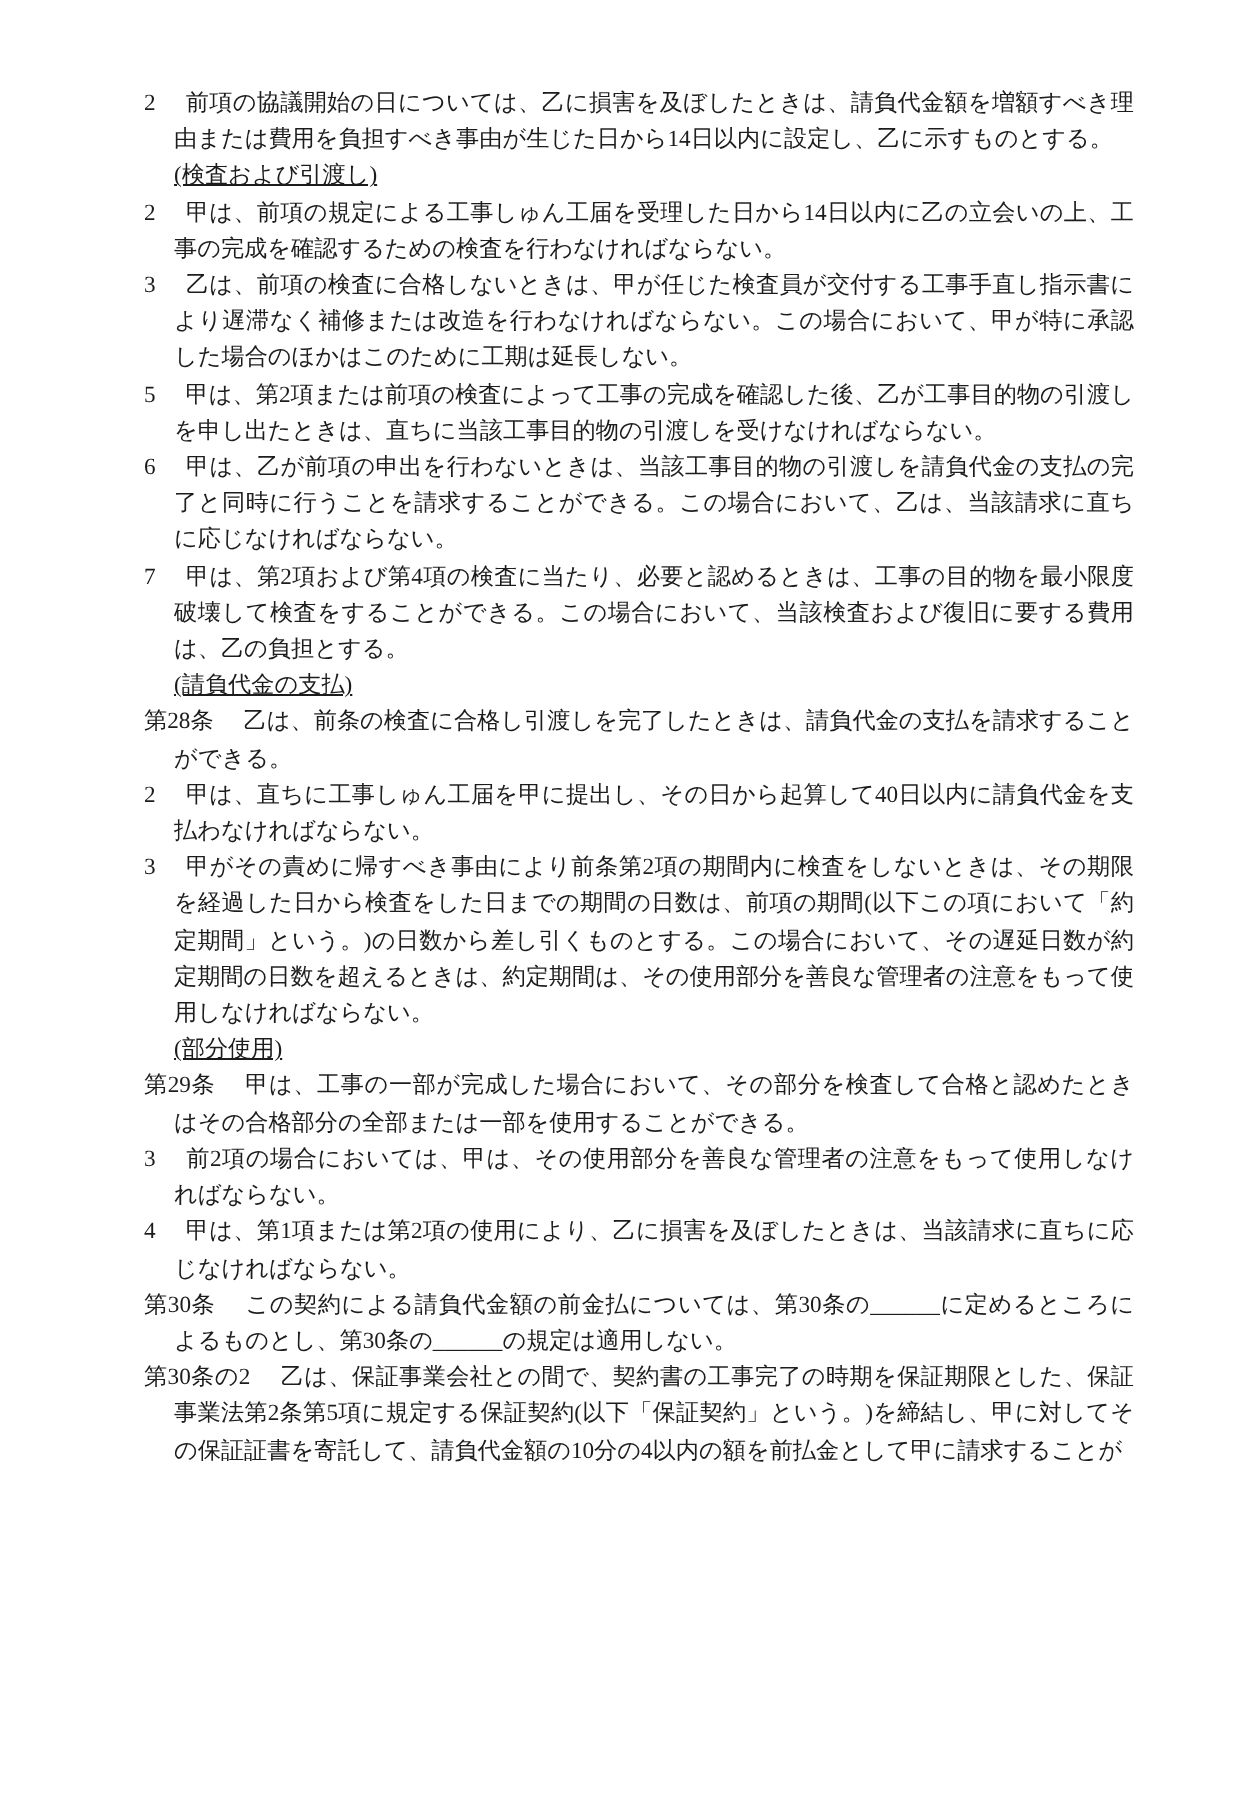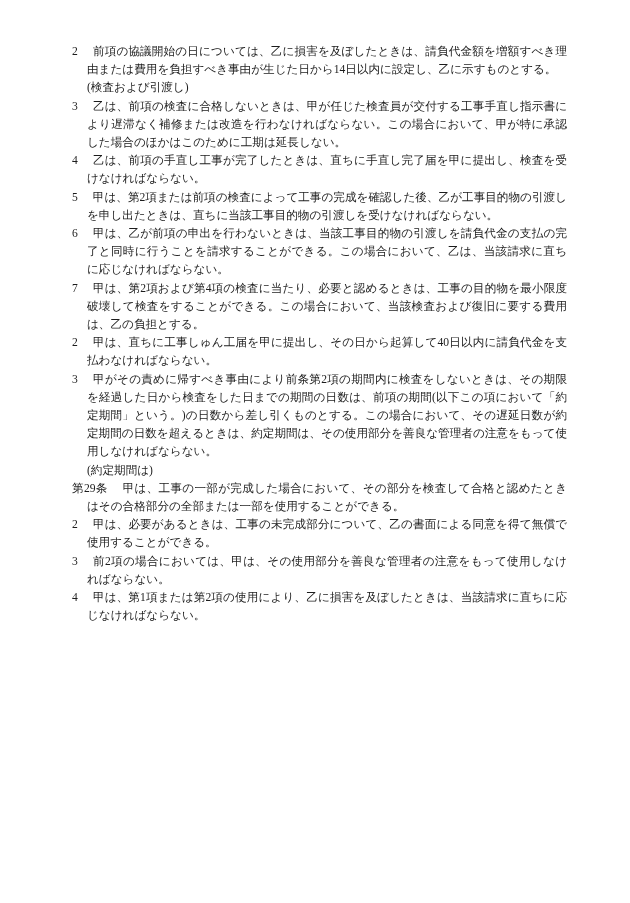--- a/index.html
+++ b/index.html
@@ -25,58 +25,62 @@
   }
   p.block {
     margin: 0;
     padding-left: 15px; 
   }
   p.numbered {
     text-indent: -15px; 
   }
   p.heading {
     text-indent: 0;     
+    text-decoration: underline;
   }
   .num {
     margin-right: 15px;
   }
 </style>
 </head>
 <body>
 
 <div class="page">
   <div class="doc-body" id="doc-body">
   <p class="block numbered"><span class="num">2</span><span class="txt">前項の協議開始の日については、乙に損害を及ぼしたときは、請負代金額を増額すべき理由または費用を負担すべき事由が生じた日から14日以内に設定し、乙に示すものとする。</span></p>
 
   <p class="block heading"><span class="txt">(検査および引渡し)</span></p>
 
 
+  <p class="block numbered"><span class="num">2</span><span class="txt">甲は、前項の規定による工事しゅん工届を受理した日から14日以内に乙の立会いの上、工事の完成を確認するための検査を行わなければならない。</span></p>
 
   <p class="block numbered"><span class="num">3</span><span class="txt">乙は、前項の検査に合格しないときは、甲が任じた検査員が交付する工事手直し指示書により遅滞なく補修または改造を行わなければならない。この場合において、甲が特に承認した場合のほかはこのために工期は延長しない。</span></p>
 
-  <p class="block numbered"><span class="num">4</span><span class="txt">乙は、前項の手直し工事が完了したときは、直ちに手直し完了届を甲に提出し、検査を受けなければならない。</span></p>
 
   <p class="block numbered"><span class="num">5</span><span class="txt">甲は、第2項または前項の検査によって工事の完成を確認した後、乙が工事目的物の引渡しを申し出たときは、直ちに当該工事目的物の引渡しを受けなければならない。</span></p>
 
   <p class="block numbered"><span class="num">6</span><span class="txt">甲は、乙が前項の申出を行わないときは、当該工事目的物の引渡しを請負代金の支払の完了と同時に行うことを請求することができる。この場合において、乙は、当該請求に直ちに応じなければならない。</span></p>
 
   <p class="block numbered"><span class="num">7</span><span class="txt">甲は、第2項および第4項の検査に当たり、必要と認めるときは、工事の目的物を最小限度破壊して検査をすることができる。この場合において、当該検査および復旧に要する費用は、乙の負担とする。</span></p>
 
+  <p class="block heading"><span class="txt">(請負代金の支払)</span></p>
 
+  <p class="block numbered"><span class="num">第28条</span><span class="txt">乙は、前条の検査に合格し引渡しを完了したときは、請負代金の支払を請求することができる。</span></p>
 
   <p class="block numbered"><span class="num">2</span><span class="txt">甲は、直ちに工事しゅん工届を甲に提出し、その日から起算して40日以内に請負代金を支払わなければならない。</span></p>
 
   <p class="block numbered"><span class="num">3</span><span class="txt">甲がその責めに帰すべき事由により前条第2項の期間内に検査をしないときは、その期限を経過した日から検査をした日までの期間の日数は、前項の期間(以下この項において「約定期間」という。)の日数から差し引くものとする。この場合において、その遅延日数が約定期間の日数を超えるときは、約定期間は、その使用部分を善良な管理者の注意をもって使用しなければならない。</span></p>
 
-  <p class="block heading"><span class="txt">(約定期間は)</span></p>
+  <p class="block heading"><span class="txt">(部分使用)</span></p>
 
   <p class="block numbered"><span class="num">第29条</span><span class="txt">甲は、工事の一部が完成した場合において、その部分を検査して合格と認めたときはその合格部分の全部または一部を使用することができる。</span></p>
 
-  <p class="block numbered"><span class="num">2</span><span class="txt">甲は、必要があるときは、工事の未完成部分について、乙の書面による同意を得て無償で使用することができる。</span></p>
 
   <p class="block numbered"><span class="num">3</span><span class="txt">前2項の場合においては、甲は、その使用部分を善良な管理者の注意をもって使用しなければならない。</span></p>
 
   <p class="block numbered"><span class="num">4</span><span class="txt">甲は、第1項または第2項の使用により、乙に損害を及ぼしたときは、当該請求に直ちに応じなければならない。</span></p>
 
 
+  <p class="block numbered"><span class="num">第30条</span><span class="txt">この契約による請負代金額の前金払については、第30条の______に定めるところによるものとし、第30条の______の規定は適用しない。</span></p>
 
+  <p class="block numbered"><span class="num">第30条の2</span><span class="txt">乙は、保証事業会社との間で、契約書の工事完了の時期を保証期限とした、保証事業法第2条第5項に規定する保証契約(以下「保証契約」という。)を締結し、甲に対してその保証証書を寄託して、請負代金額の10分の4以内の額を前払金として甲に請求することが</span></p>
 </div>
 </div>
 
 </body></html>

